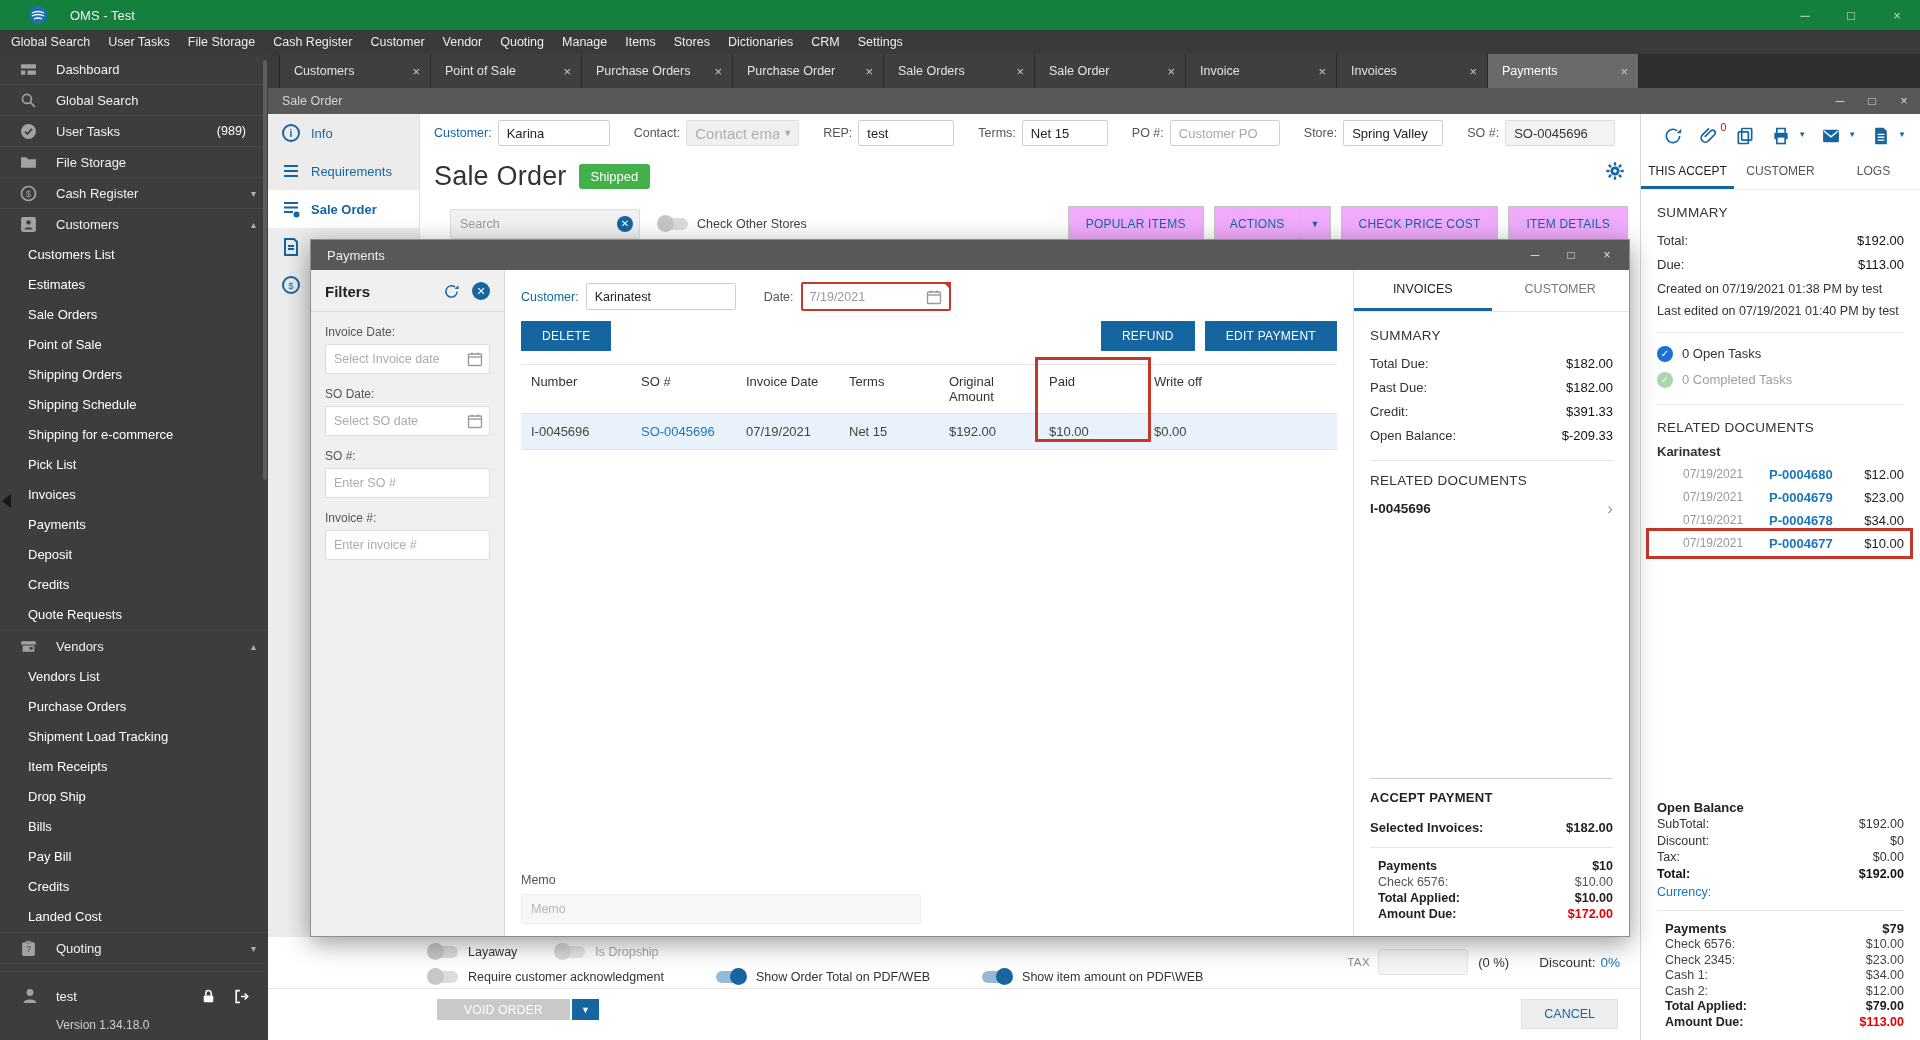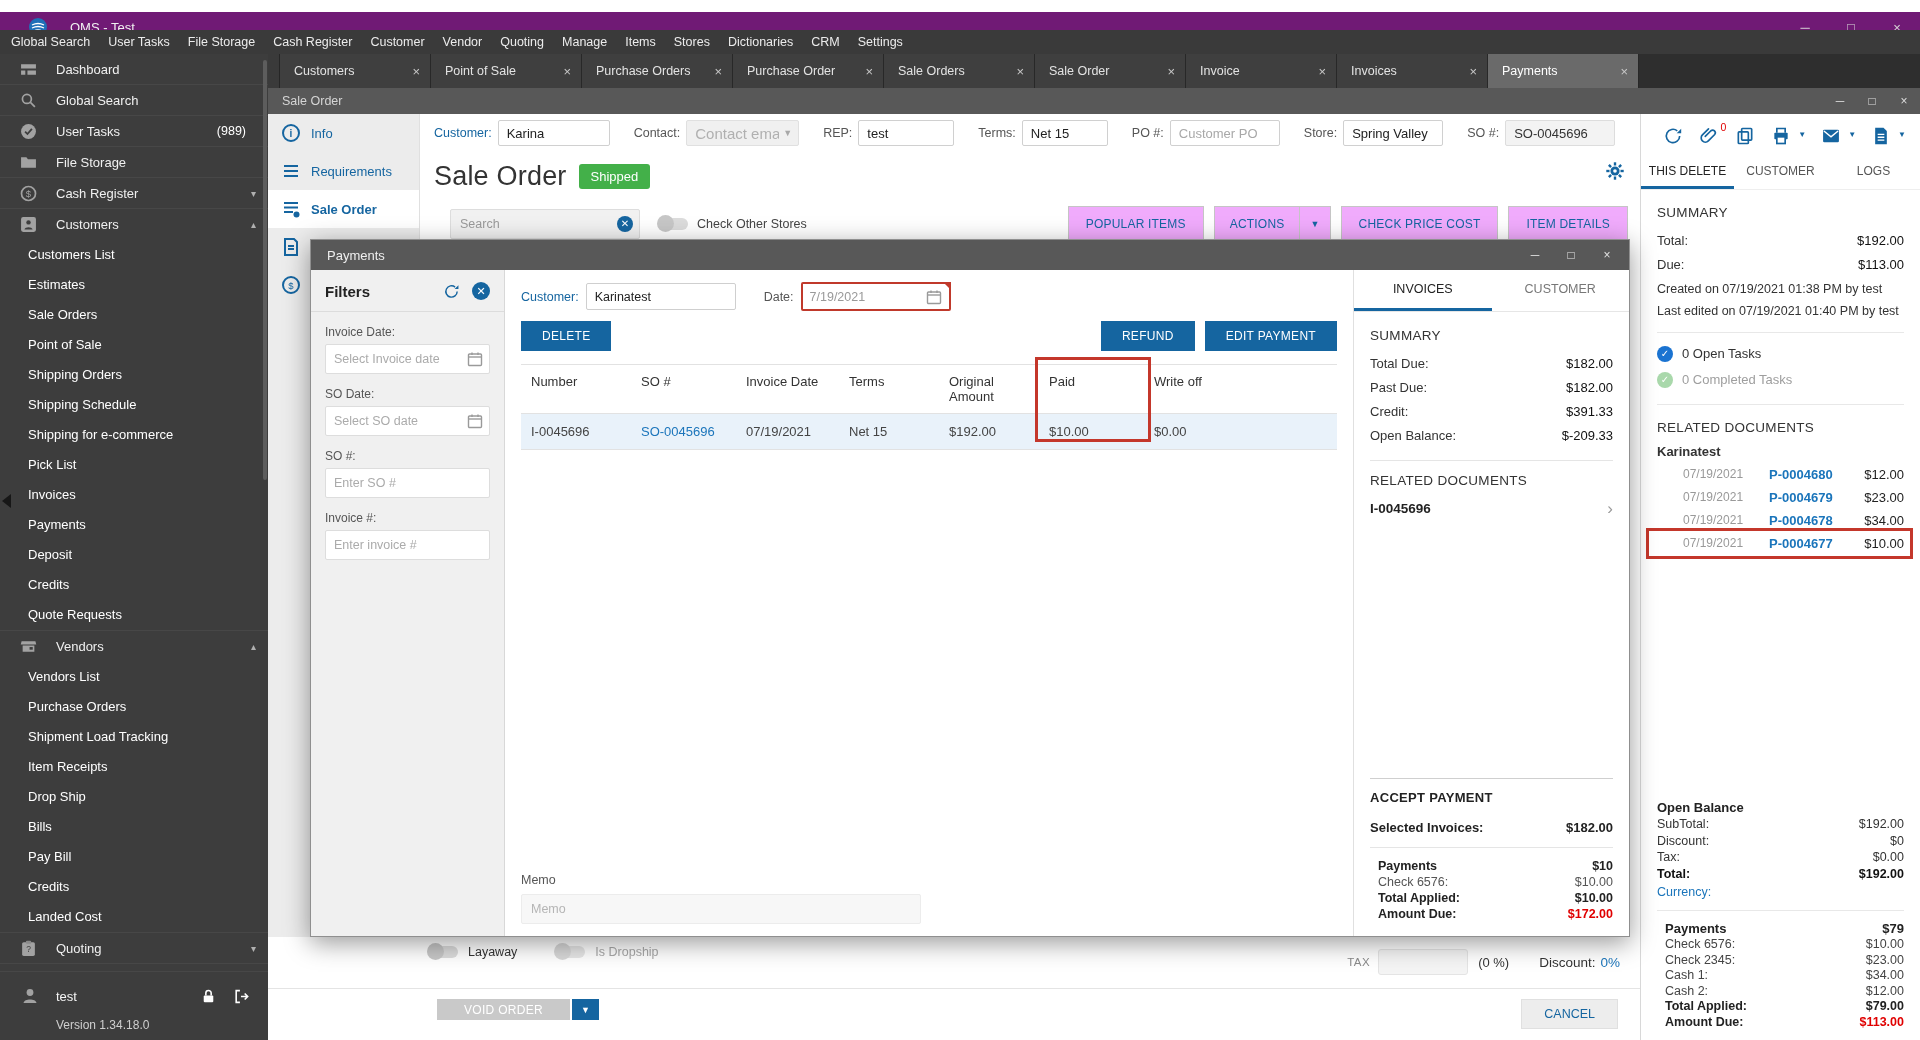--- a/index.html
+++ b/index.html
@@ -1,20 +1,20 @@
 <!DOCTYPE html>
 <html><head>
 <meta charset="utf-8">
 <style>
   * { margin:0; padding:0; box-sizing:border-box; }
   html,body { width:1920px; height:1040px; overflow:hidden; font-family:"Liberation Sans", sans-serif; background:#fff; }
   .app { position:relative; width:1920px; height:1040px; background:#fff; }
 
   
-  .titlebar { position:absolute; top:12px; left:0; right:0; height:30px; background:#701a75; display:flex; align-items:center; color:#fff;text-align:center; }
+  .titlebar { position:absolute; top:0; left:0; right:0; height:30px; background:#15803d; display:flex; align-items:center; color:#fff;text-align:center; }
   .logo { width:20px; height:20px; margin-left:28px; }
   .titlebar-title { margin-left:22px; font-size:13px; color:#f0f0f0; }
   .win-controls { margin-left:auto; display:flex; height:100%; }
   .win-btn { width:46px; display:flex; align-items:center; justify-content:center; color:#d8d8d8; font-size:13px; }
 
   
   .menubar { position:absolute; top:30px; left:0; right:0; height:24px; background:#3a3a3a; display:flex; align-items:center; padding-left:2px; }
   .menubar .menu-item { color:#ececec; font-size:12.5px; padding:0 9px; cursor:default; }
 
   
@@ -541,20 +541,37 @@
       <div class="tog-row tog-row1">
 
           <span class="tog-item">
             <span class="switch"></span>
             <span>Layaway</span>
           </span>
 
           <span class="tog-item muted">
             <span class="switch"></span>
             <span>Is Dropship</span>
+          </span>
+        </div>
+      <div class="tog-row tog-row2">
+
+          <span class="tog-item">
+            <span class="switch"></span>
+            <span>Require customer acknowledgment</span>
+          </span>
+
+          <span class="tog-item">
+            <span class="switch on"></span>
+            <span>Show Order Total on PDF/WEB</span>
+          </span>
+
+          <span class="tog-item">
+            <span class="switch on"></span>
+            <span>Show item amount on PDF\WEB</span>
           </span>
         </div>
     </div>
     <div class="tax-cluster">
       <span class="tax-label">TAX</span>
       <input class="tax-input" style="">
       <span class="tax-suffix">(0 %)</span>
       <span class="disc-label">Discount:</span>
       <span class="disc-value">0%</span>
     </div>
@@ -607,21 +624,21 @@
               <path d="M5 2h10l4 4v16H5z" fill="#1565a0"></path>
               <path d="M8 10h8M8 13.5h8M8 17h8" stroke="#fff" stroke-width="1.6"></path>
             </svg>
         </span>
           <span class="tool-caret">▼</span>
       </div>
 
       <div class="rp-tabs">
 
       <div class="rp-tab active">
-            <span>THIS DELETE</span>
+            <span>THIS ACCEPT</span>
           </div>
           <div class="rp-tab">
             <span>CUSTOMER</span>
           </div>
           <div class="rp-tab">
             <span>LOGS</span>
           </div>
         </div>
 
       <div class="rp-section">

